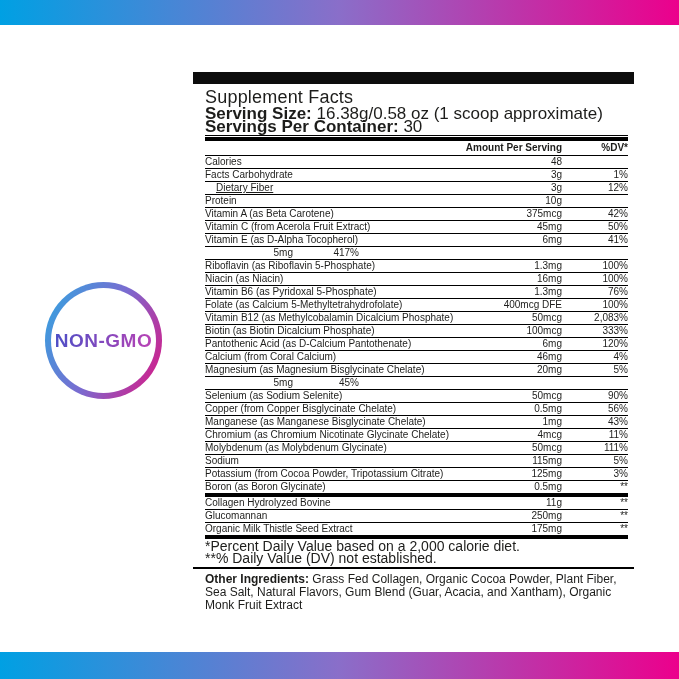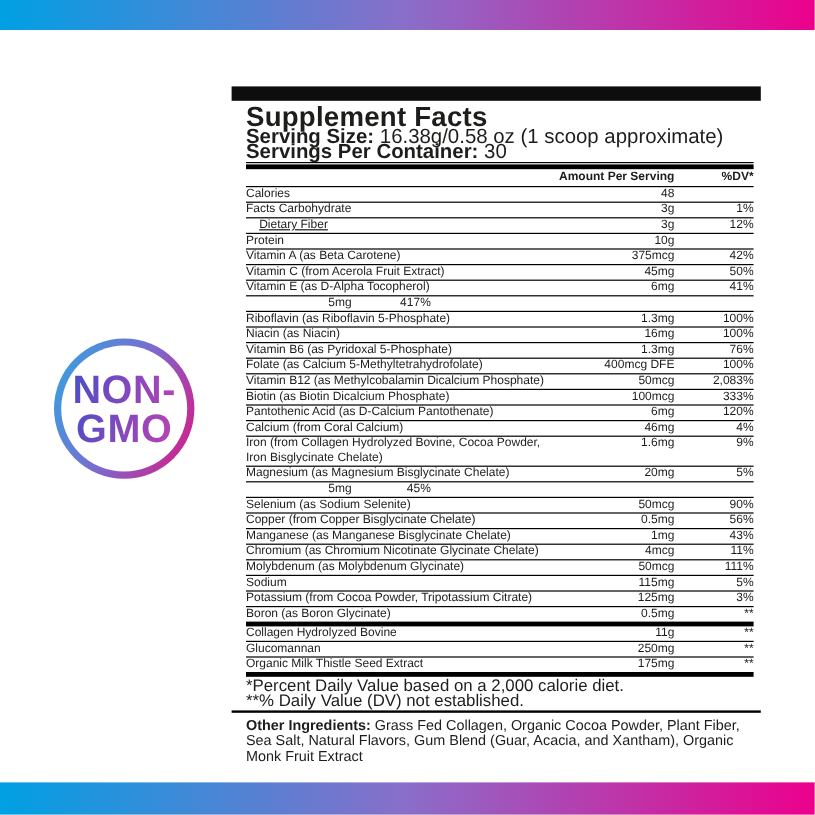--- a/index.html
+++ b/index.html
@@ -12,32 +12,32 @@
     background:linear-gradient(90deg,#00A0E3 0%,#8A6EC9 50%,#EC008C 100%); }
   .bottom-bar { position:absolute; left:0; bottom:0; width:679px; height:27px;
     background:linear-gradient(90deg,#00A0E3 0%,#8A6EC9 50%,#EC008C 100%); }
 
   
   .badge { position:absolute; left:45px; top:282px; width:117px; height:117px;
     border-radius:50%; background:linear-gradient(115deg,#2FA8E1 0%,#7A6BD0 50%,#E0127F 100%);
     display:flex; align-items:center; justify-content:center; }
   .badge-inner { width:105px; height:105px; border-radius:50%; background:#fff;
     display:flex; align-items:center; justify-content:center; }
-  .badge-text { display:flex; flex-direction:column; align-items:center;
-    font-weight:bold; font-size:33px; line-height:32px; letter-spacing:0.5px;
+  .badge-text { display:flex; flex-direction:row; align-items:center;
+    font-weight:bold; font-size:19px; line-height:32px; letter-spacing:0.5px;
     background:linear-gradient(100deg,#4A4FC7 0%,#BC42B4 100%);
     -webkit-background-clip:text; background-clip:text;
     -webkit-text-fill-color:transparent; color:transparent; }
 
   
   .panel { position:absolute; left:193px; top:72px; width:441px; }
   .panel-topbar { width:441px; height:12px; background:#0d0d0d; }
   .panel-content { padding:0 6px 0 12px; }
 
-  .title { font-size:23px; font-weight:bold; letter-spacing:0.2px; margin-top:3px; line-height:21px; }
+  .title { font-size:18px; font-weight:normal; letter-spacing:0.2px; margin-top:3px; line-height:21px; }
   .serving { font-size:17px; line-height:12.5px; }
   .serving b { font-weight:bold; }
 
   .rule-thin  { height:1px; background:#000; margin-top:2px; }
   .rule-gap   { height:1px; }
   .rule-thick { height:4px; background:#000; }
 
   .hdr-row { display:flex; font-size:10px; font-weight:bold; line-height:14px;
     border-bottom:1px solid #000; }
   .hdr-amt { flex:1; text-align:right; }
@@ -166,26 +166,20 @@
             <span class="name">Pantothenic Acid (as D-Calcium Pantothenate)</span>
             <span class="amt">6mg</span>
             <span class="dv">120%</span>
           </div>
           <div class="row">
             <span class="name">Calcium (from Coral Calcium)</span>
             <span class="amt">46mg</span>
             <span class="dv">4%</span>
           </div>
           <div class="row">
-            <span class="name">Iron (from Collagen Hydrolyzed Bovine, Cocoa Powder,
-Iron Bisglycinate Chelate)</span>
-            <span class="amt">1.6mg</span>
-            <span class="dv">9%</span>
-          </div>
-          <div class="row">
             <span class="name">Magnesium (as Magnesium Bisglycinate Chelate)</span>
             <span class="amt">20mg</span>
             <span class="dv">5%</span>
           </div>
           <div class="row">
             <span class="amt">5mg</span>
             <span class="dv">45%</span>
           </div>
           <div class="row">
             <span class="name">Selenium (as Sodium Selenite)</span>

